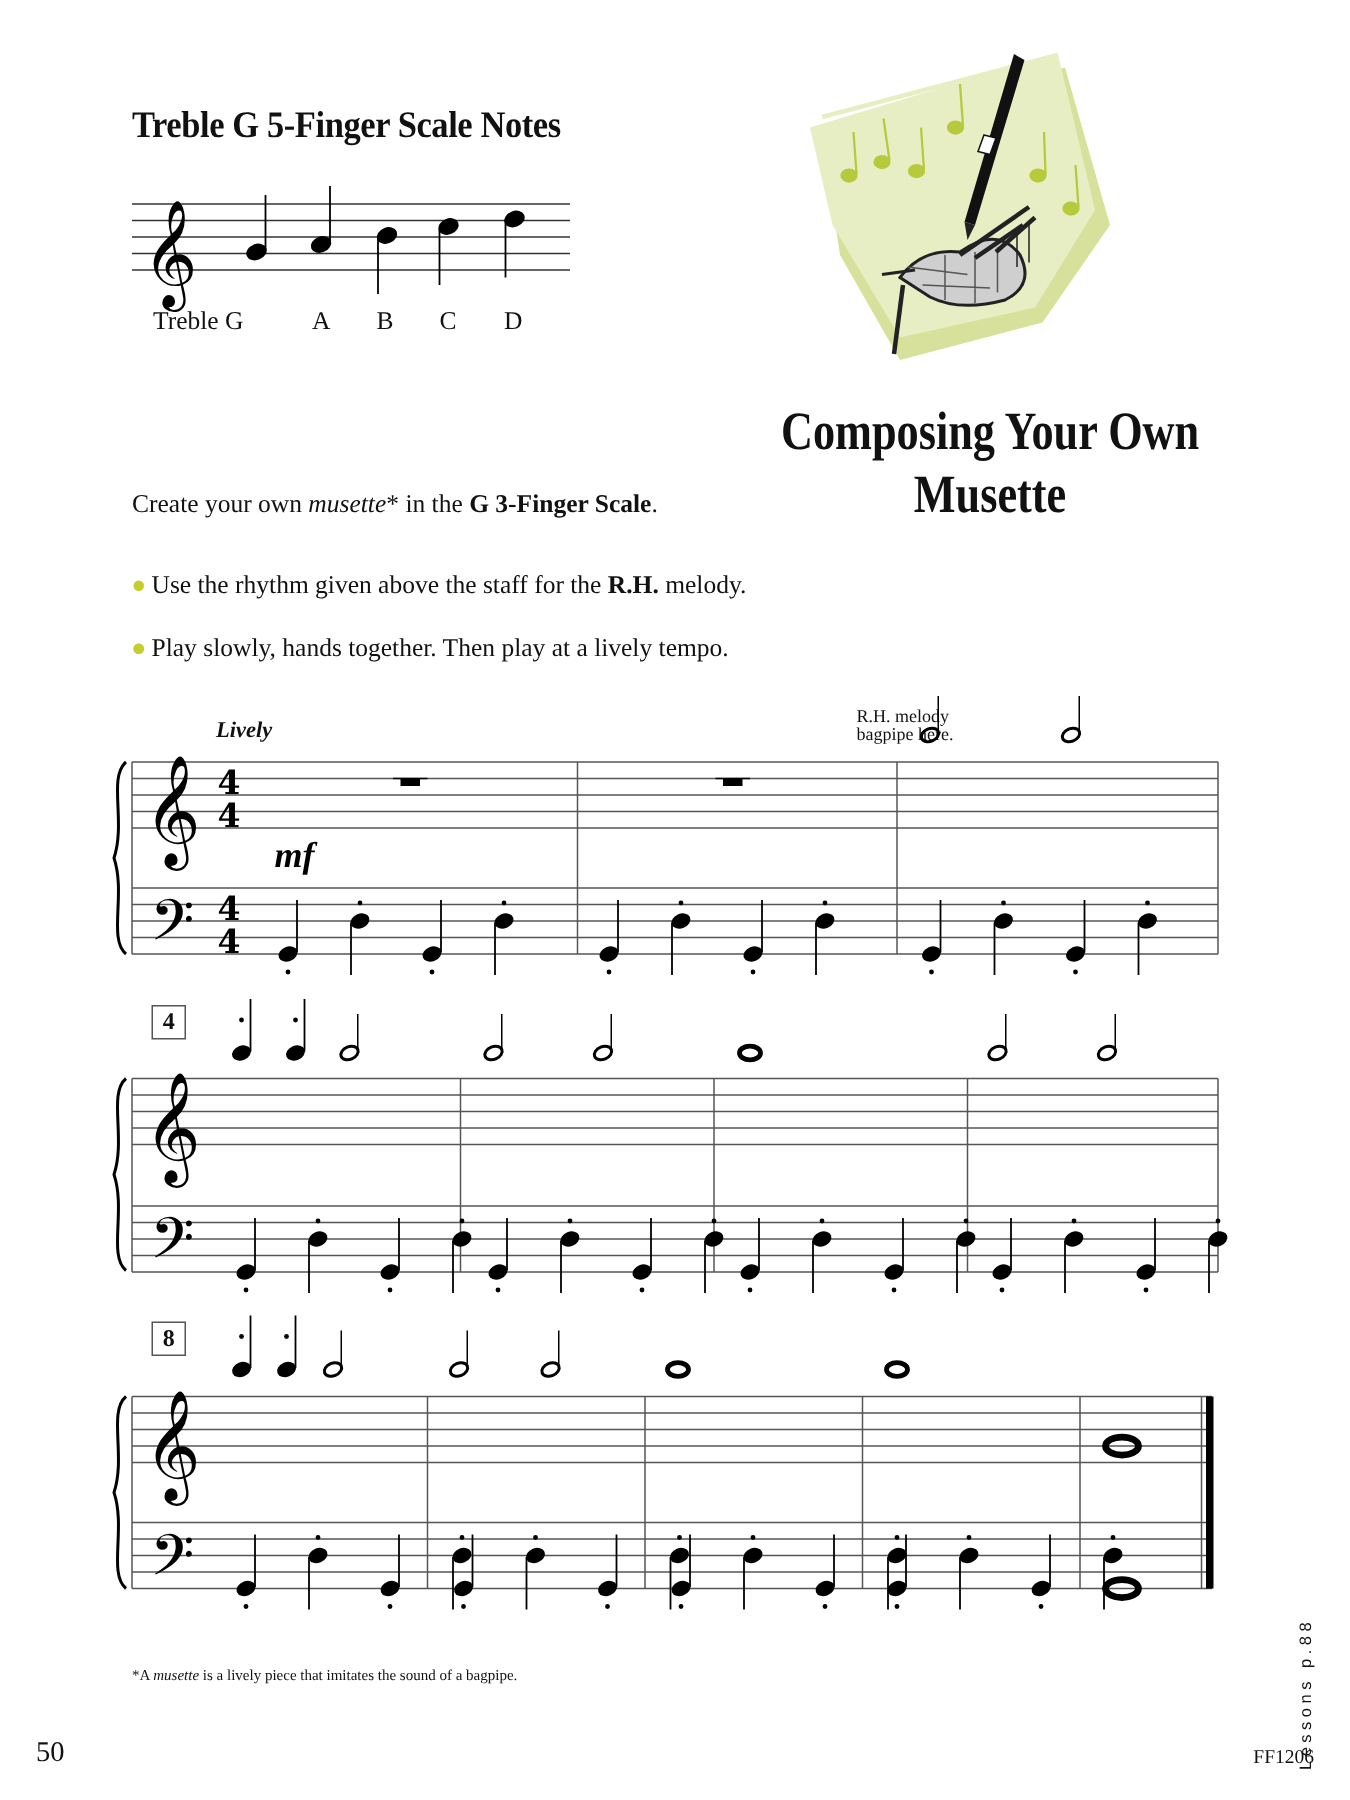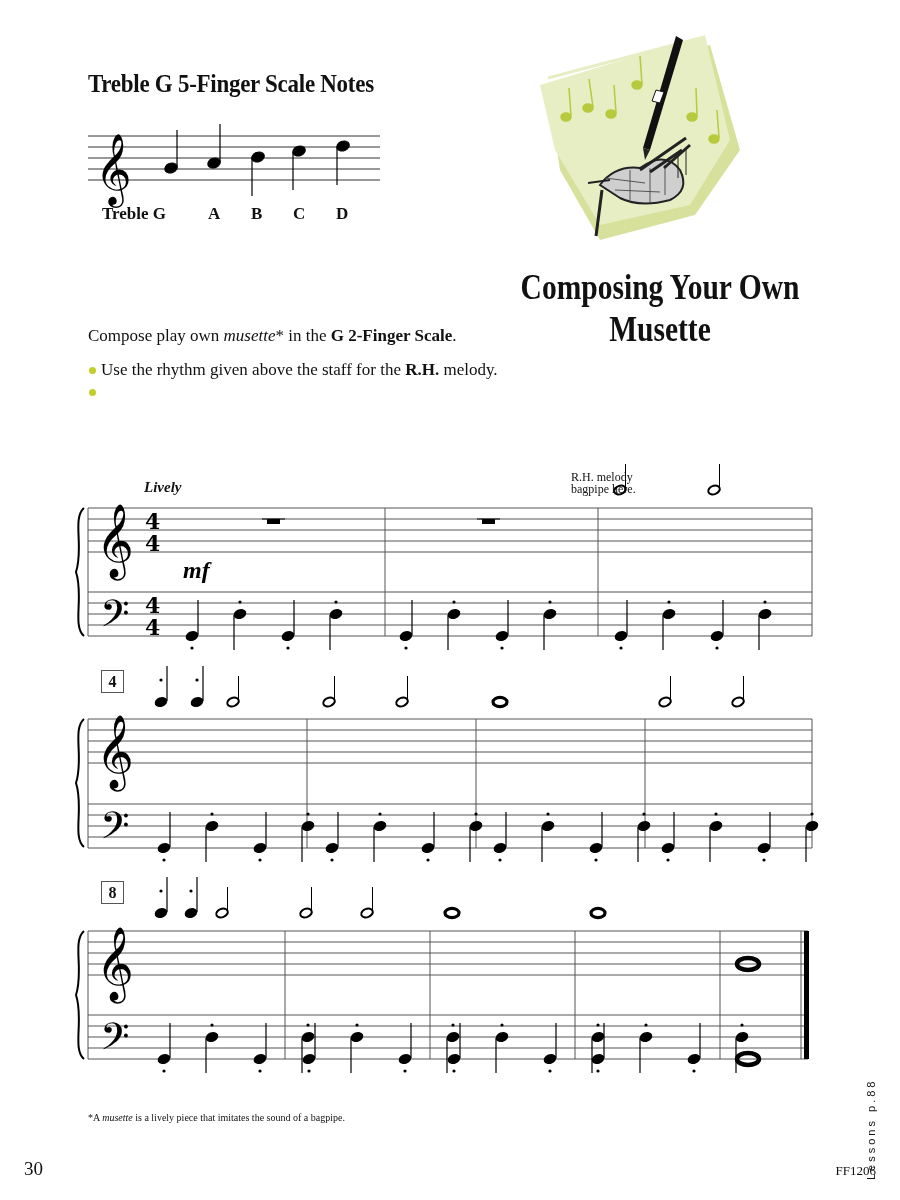--- a/index.html
+++ b/index.html
@@ -1,24 +1,24 @@
 <!DOCTYPE html>
 <html><head>
 <meta charset="utf-8">
 <style>
   html, body { margin: 0; padding: 0; background: #ffffff; }
   body { width: 900px; height: 1200px; position: relative; overflow: hidden;
          font-family: "Liberation Serif", "DejaVu Serif", serif; color: #111; }
   .abs { position: absolute; }
   .scale-title { left: 88px; top: 70px; font-size: 25px; font-weight: bold; letter-spacing: -0.3px; white-space: nowrap; transform: scaleX(0.92); transform-origin: left top; }
-  .note-label { font-size: 17px; font-weight: bold; top: 204px; white-space: nowrap; }
+  .note-label { font-size: 17px; font-weight: normal; top: 204px; white-space: nowrap; }
   .main-title { font-weight: bold; font-size: 36px; line-height: 42px; text-align: center; transform: scaleX(0.82); transform-origin: center top; white-space: nowrap; }
   .intro { left: 88px; top: 326px; font-size: 17px; white-space: nowrap; }
   .bullets { left: 88px; top: 359px; font-size: 17px; line-height: 22px; margin: 0; padding: 0; list-style: none; }
-  .bullets li { position: relative; padding-left: 13px; white-space: nowrap; }
+  .bullets li { position: relative; padding-left: 13px; white-space: nowrap; margin-top: 20px; }
   .bullets li .dot { position: absolute; left: 1px; top: 8px; width: 7px; height: 7px; border-radius: 50%; }
   .tempo { font-weight: bold; font-size: 15px; font-style: italic; }
   .rh-note { font-size: 12px; line-height: 12px; white-space: nowrap; }
   .measure-box { width: 21px; height: 21px; border: 1px solid #555; font-size: 16px; font-weight: bold; text-align: center; line-height: 21px; background: #fff; }
   .footnote { left: 88px; top: 1112px; font-size: 10px; white-space: nowrap; }
   .page-num { left: 24px; top: 1158px; font-size: 19px; }
   .code { right: 24px; top: 1163px; font-size: 13px; }
   .side-ref { left: 865px; top: 940px; width: 12px; height: 140px; font-family: "Liberation Sans", sans-serif; font-size: 11px; letter-spacing: 3px; }
   .side-ref span { display: block; transform: rotate(-90deg) translate(-120px, 0); transform-origin: left top; white-space: nowrap; position: absolute; left: 0; top: 120px; }
   svg { position: absolute; left: 0; top: 0; overflow: visible; }
@@ -95,26 +95,27 @@
     <line x1="686" y1="150" x2="686" y2="175" stroke-width="1"></line>
   </g>
 </svg>
 
 <div class="abs main-title" style="left:490px; top:266px; width:340px;">
   <div>Composing Your Own</div>
   <div>Musette</div>
 </div>
 
 <div class="abs intro">
-  <span>Compose play own </span><i>musette</i><span>* in the </span><b>G 2-Finger Scale</b><span>.</span>
+  <span>Create your own </span><i>musette</i><span>* in the </span><b>G 3-Finger Scale</b><span>.</span>
 </div>
 
 <ul class="abs bullets">
   <li><span class="dot" style="background: rgb(195, 205, 44);"></span><span>Use the rhythm given above the staff for the </span><b>R.H.</b><span> melody.</span></li>
   <li><span class="dot" style="background: rgb(195, 205, 44);"></span></li>
+  <li><span class="dot" style="background: rgb(195, 205, 44);"></span><span>Play slowly, hands together. Then play at a lively tempo.</span></li>
 </ul>
 
 <div class="abs tempo" style="left:144px; top:479px;">Lively</div>
 <div class="abs rh-note" style="left:526px; top:471px;margin-left:45px;">
   <div>R.H. melody</div>
   <div>bagpipe here.</div>
 </div>
 <div class="abs measure-box" style="left:101px; top:670px;">4</div>
 <div class="abs measure-box" style="left:101px; top:881px;">8</div>
 
@@ -277,14 +278,14 @@
 </svg>
 
 <div class="abs footnote">
   <span>*A </span><i>musette</i><span> is a lively piece that imitates the sound of a bagpipe.</span>
 </div>
 
 <div class="abs side-ref">
   <span>Lessons p.88</span>
 </div>
 
-<div class="abs page-num">30</div>
+<div class="abs page-num">50</div>
 <div class="abs code">FF1206</div>
 
 </body></html>

